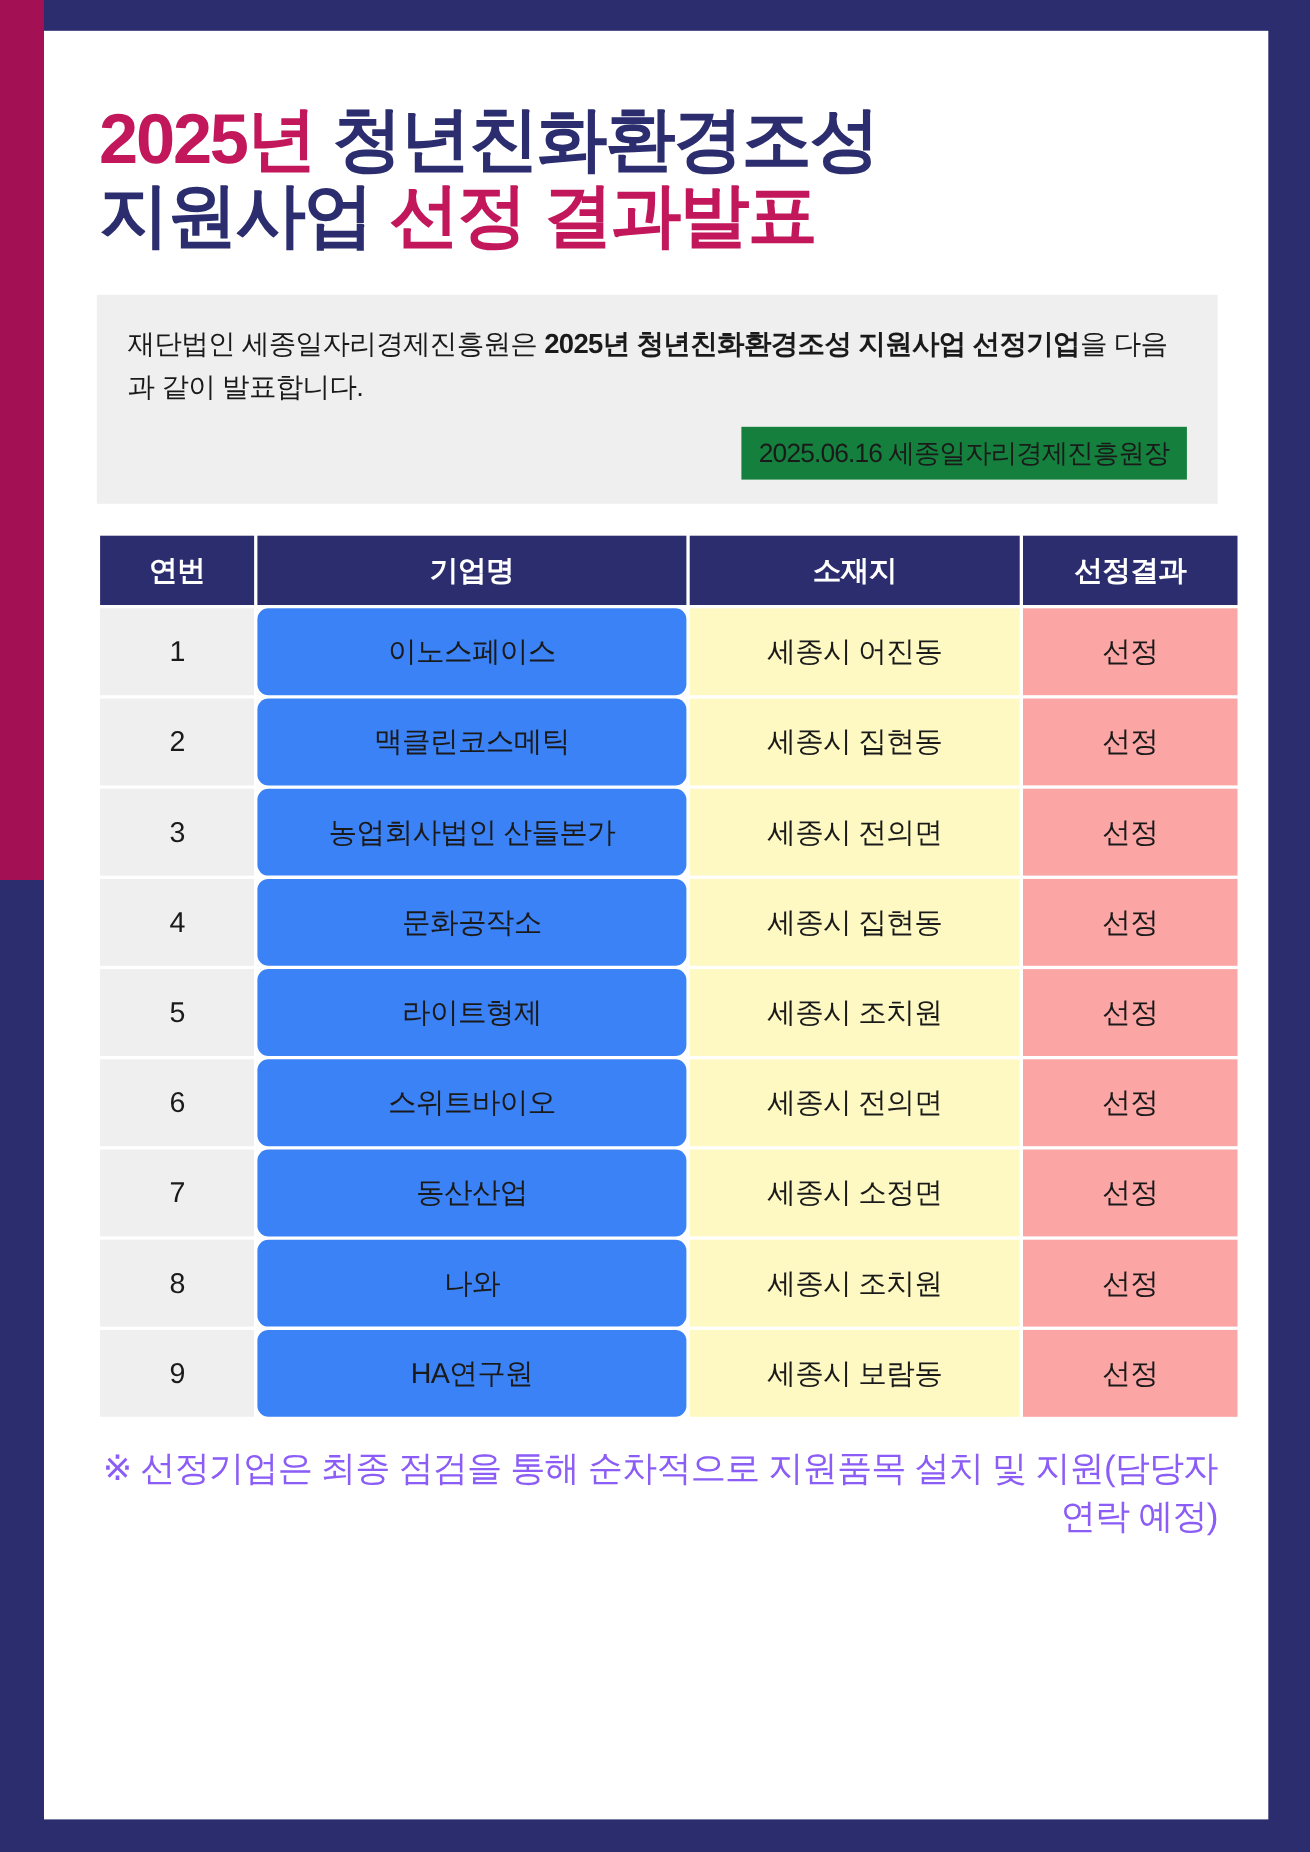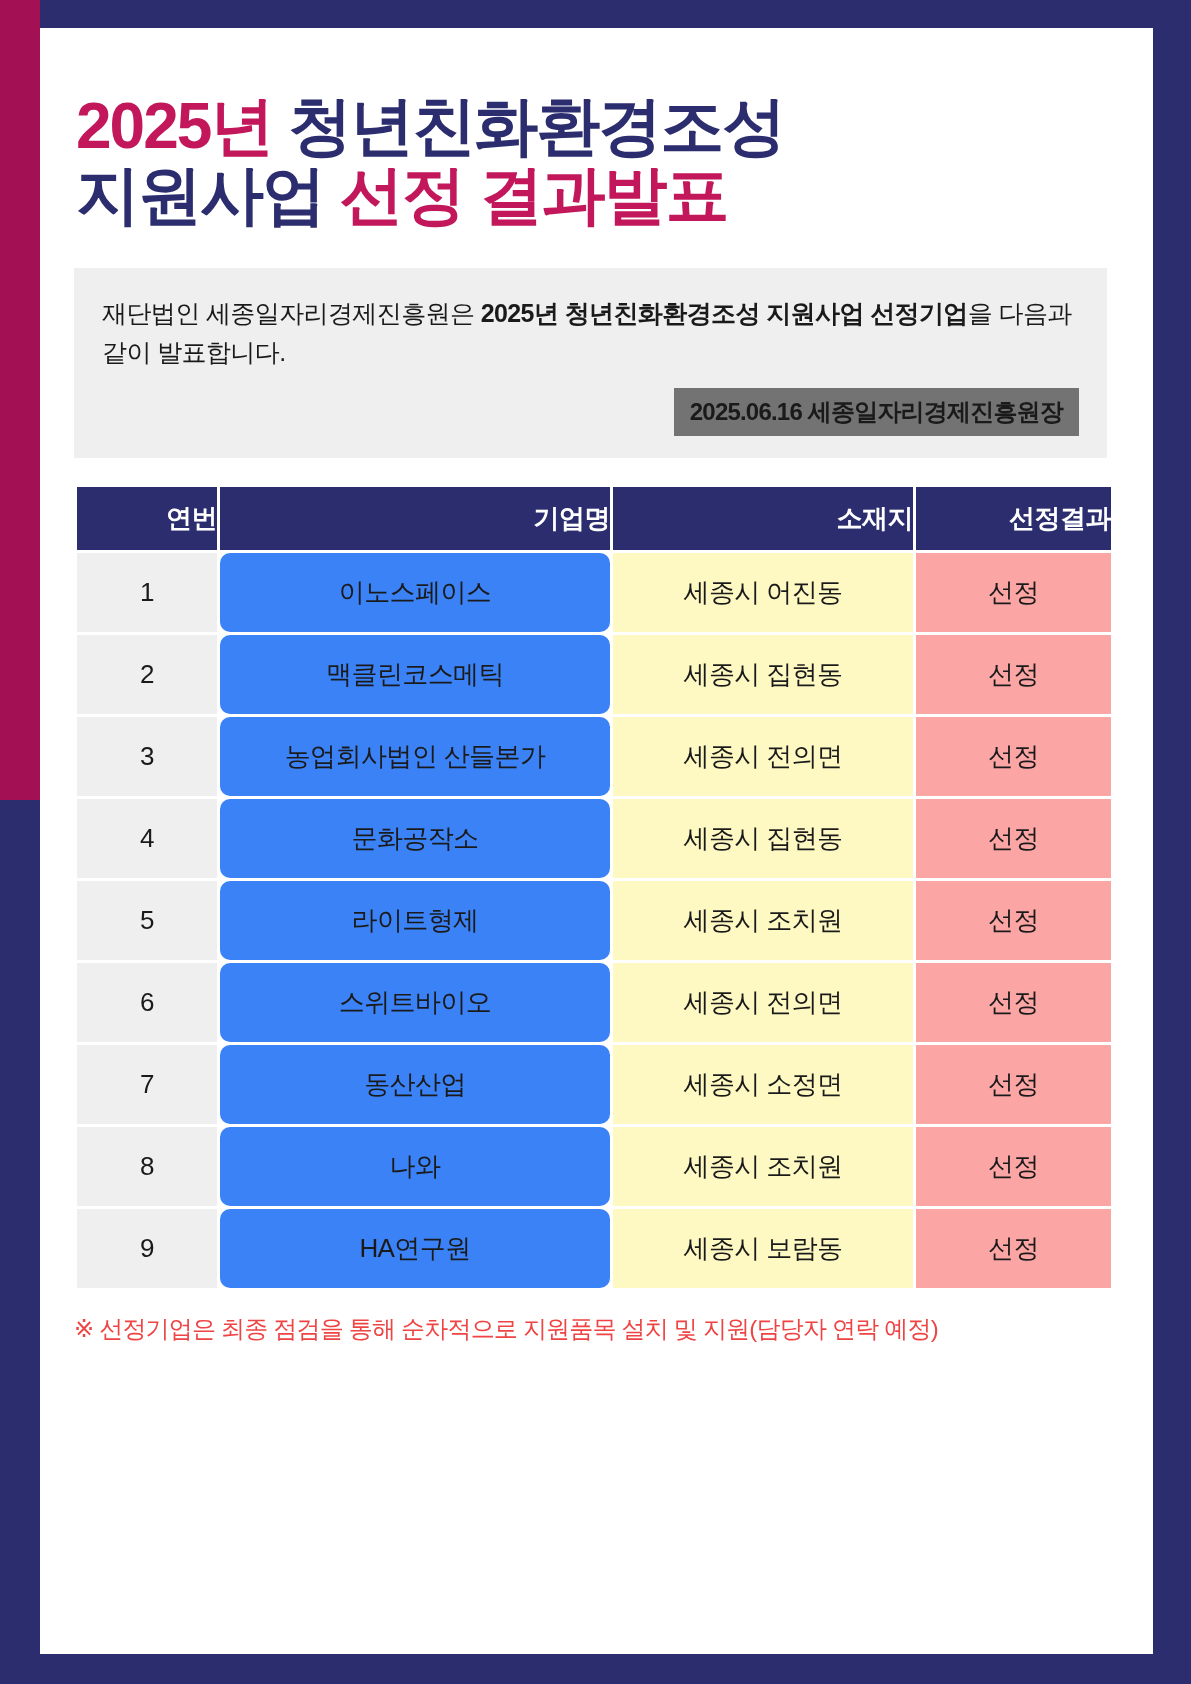--- a/index.html
+++ b/index.html
@@ -47,21 +47,21 @@
     background: #2b2d6e;
   }
 
   .page {
     position: absolute;
     left: 40px;
     top: 28px;
     right: 38px;
     bottom: 30px;
     background: #ffffff;
-    padding: 40px 32px 0 20px;
+    padding: 40px 32px 0 34px;
   }
 
   
   .title-block {
     margin-top: 24px;
     margin-left: 16px;
     line-height: 1.08;
     letter-spacing: -2px;
   }
   .title-line {
@@ -84,67 +84,66 @@
     line-height: 1.55;
     letter-spacing: -0.6px;
   }
   .intro-text b { font-weight: bold; }
   .intro-sign-row {
     display: flex;
     justify-content: flex-end;
     margin-top: 16px;
   }
   .intro-sign {
-    background: #737373;
+    background: #15803d;
     padding: 8px 16px;
     font-size: 24px;
-    font-weight: bold;
+    font-weight: normal;
     color: #1a1a1a;
     letter-spacing: -0.8px;
   }
 
   
   table.result-table {
     margin: 26px 14px 0 14px;
     width: calc(100% - 28px);
     border-collapse: separate;
     border-spacing: 3px;
     table-layout: fixed;
   }
   table.result-table th {
     background: #2b2d6e;
     color: #ffffff;
     font-size: 26px;
     font-weight: bold;
     padding: 14px 0;
     letter-spacing: -0.5px;
-    text-align: right;
   }
   table.result-table td {
     font-size: 26px;
     color: #1a1a1a;
     text-align: center;
     padding: 22px 0;
     letter-spacing: -0.6px;
   }
   td.c-num { background: #efefef; }
   td.c-name { background: #3b82f6; border-radius: 10px; }
   td.c-loc { background: #fef9c3; }
   td.c-res { background: #fca5a5; }
 
   col.w-num { width: 140px; }
   col.w-name { width: 390px; }
   col.w-loc { width: 300px; }
   col.w-res { width: 195px; }
 
   .footnote {
     margin: 22px 14px 0 14px;
-    font-size: 24px;
-    color: #ef4444;
-    text-align: left;
+    font-size: 32px;
+    color: #8b5cf6;
+    text-align: right;
     letter-spacing: -0.8px;
   }
 </style>
 </head>
 <body>
 
 <div class="top-stripe"></div>
 <div class="left-stripe-top"></div>
 <div class="left-stripe-bottom"></div>
 <div class="right-stripe"></div>

